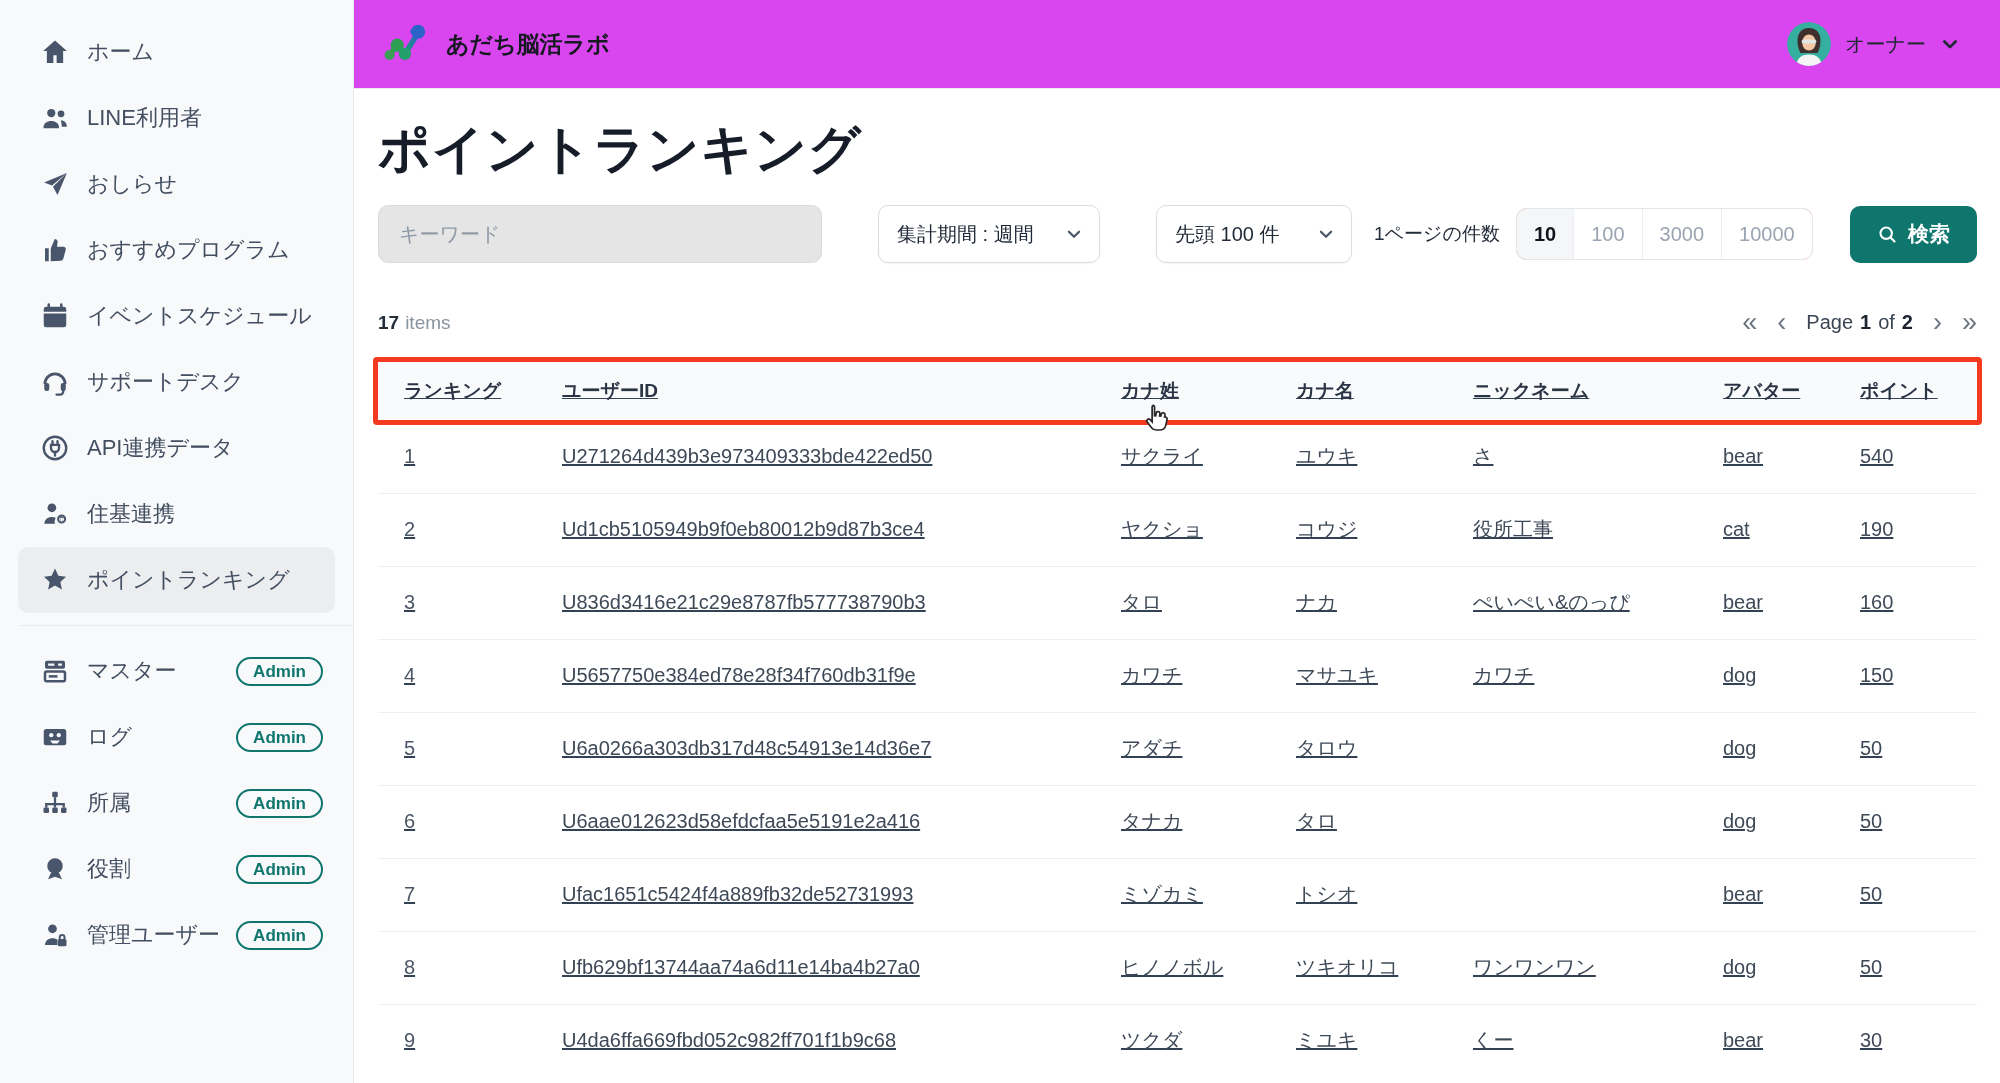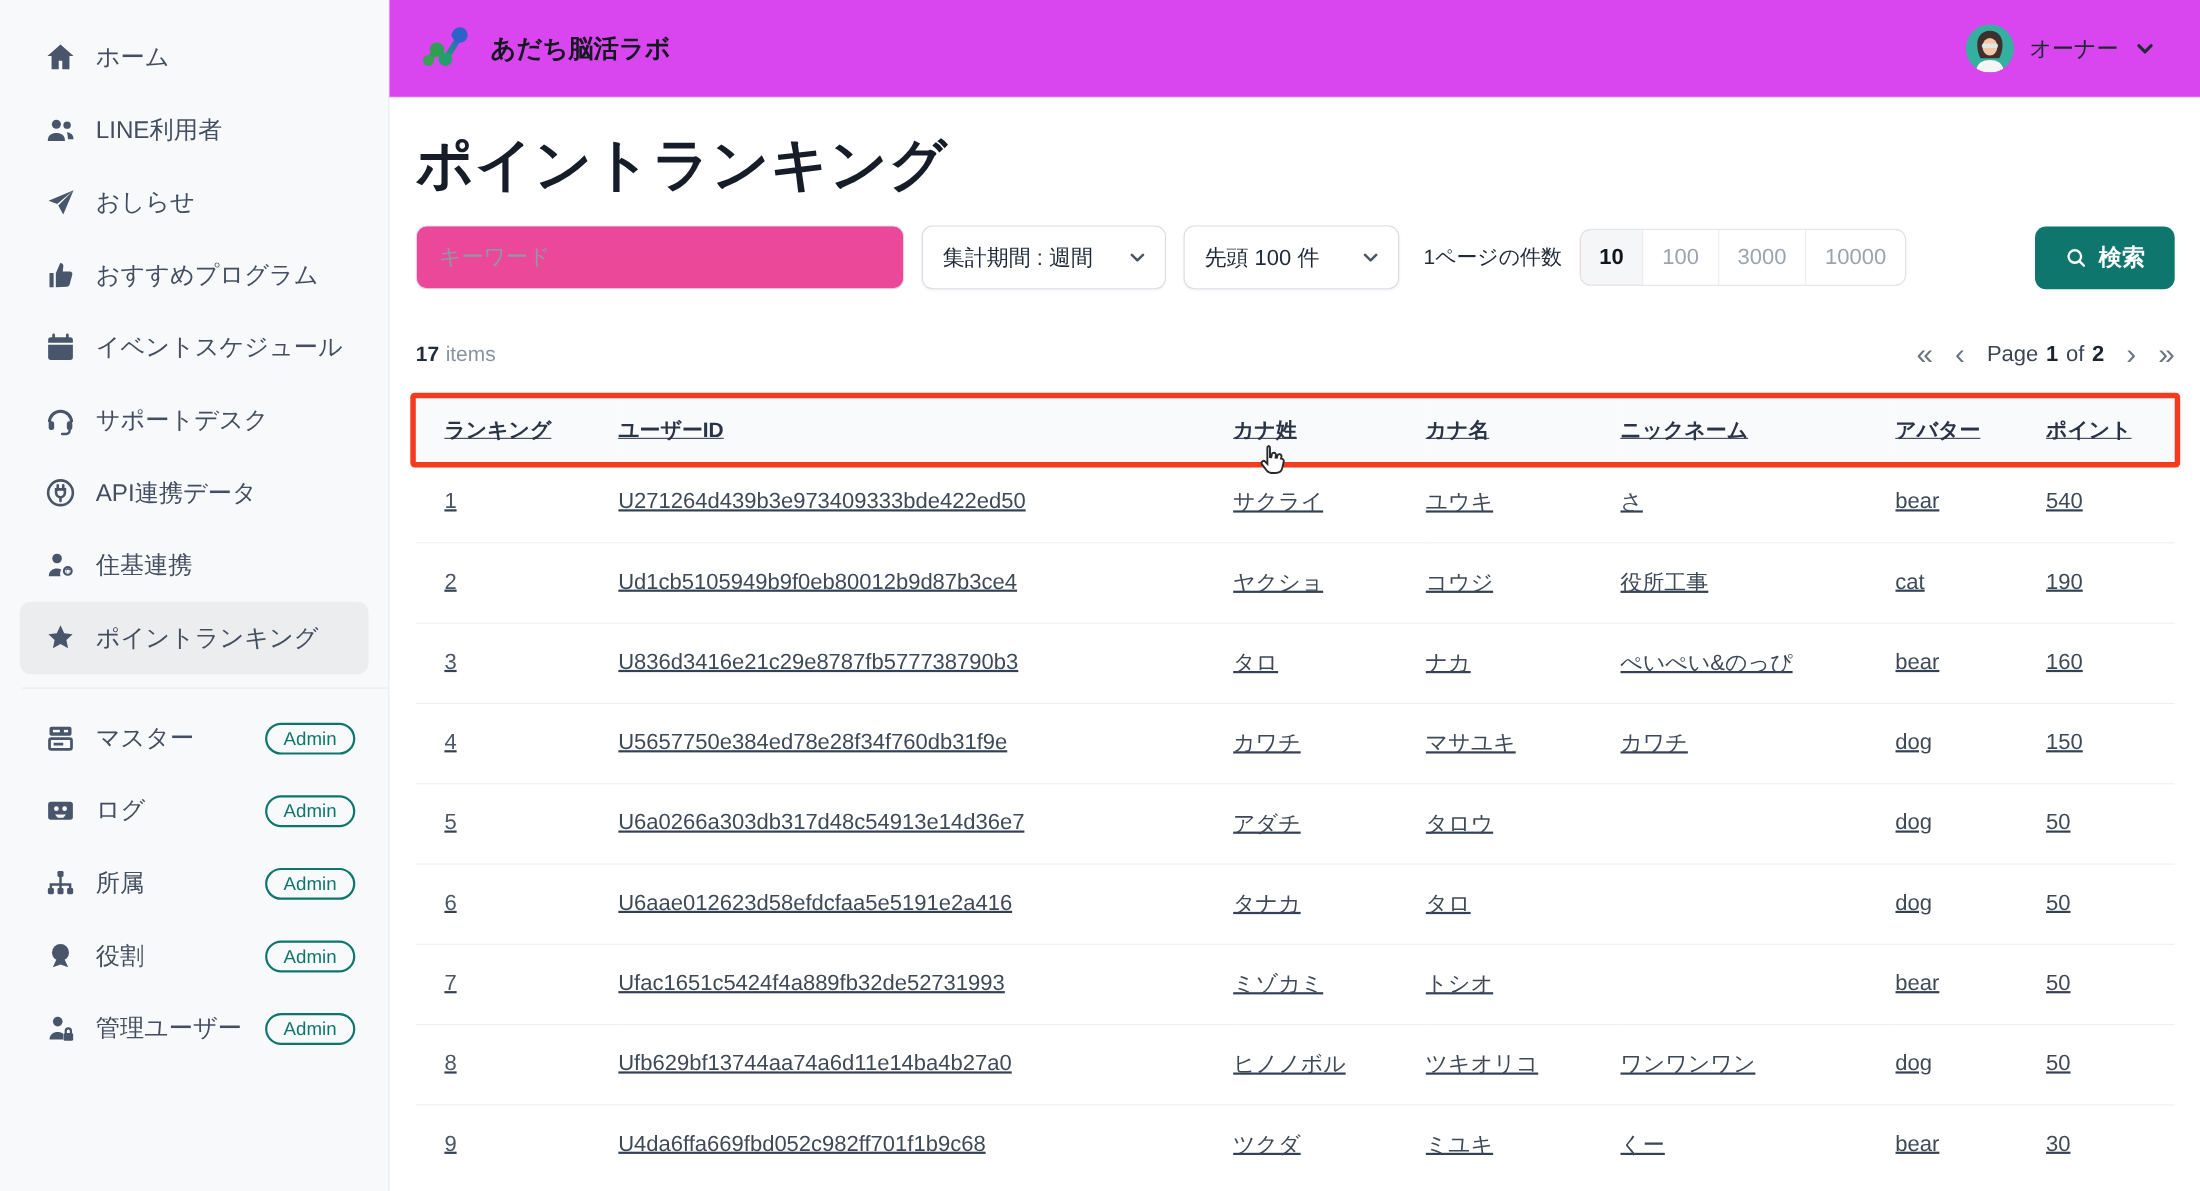--- a/index.html
+++ b/index.html
@@ -31,21 +31,21 @@
   .nav-item .icon { width:30px; height:30px; margin-right:17px; flex:0 0 30px; color:#48556a; }
   .nav-item .icon svg { width:100%; height:100%; display:block; }
   .nav-item .label { white-space:nowrap; }
   .nav-item.active {
     background:#ecedef; border-radius:10px;
     margin:0 18px; padding:0 12px 0 22px; height:66px;
   }
   .nav-divider { height:1px; background:var(--line); margin:12px 0 12px 20px; }
   .admin-badge {
     margin-left:auto; border:2px solid var(--accent); color:var(--accent);
-    border-radius:999px; padding:4px 15px; font-size:17px; font-weight:400;
+    border-radius:999px; padding:4px 15px; font-size:17px; font-weight:700;
     line-height:1; background:transparent;
   }
 
   
   .main { flex:1; display:flex; flex-direction:column; min-width:0; }
   .topbar {
     height:89px; min-height:89px; background:#d946ef;
     border-bottom:1px solid var(--line);
     display:flex; align-items:center; padding:0 40px 0 26px;
   }
@@ -61,29 +61,30 @@
   .content { padding:0 23px 0 24px; flex:1; }
   .page-title {
     margin:26px 0 20px; font-size:52px; font-weight:800;
     color:#161d29; letter-spacing:0.5px;
   }
 
   
   .filters { display:flex; align-items:center; gap:16px; }
   .kw-input {
     width:444px; height:58px; border:1px solid #d9dde2; border-radius:10px;
-    padding:0 20px; font-size:20px; color:#1f2937; background:#ec4899; outline:none;
+    padding:0 20px; font-size:20px; color:#1f2937; background:#e5e5e5; outline:none;
     font-family:inherit;
   }
   .kw-input::placeholder { color:#8f99a6; }
   .select-box {
     height:58px; border:1px solid #d9dde2; border-radius:10px; background:#fff;
     display:flex; align-items:center; justify-content:space-between;
     padding:0 16px 0 18px; font-size:20px; color:#1f2937; cursor:pointer;
     box-shadow:0 1px 2px rgba(16,24,40,.04);
+    margin-left:40px;
   }
   .select-box .chev { width:18px; height:18px; color:#4b5565; margin-left:22px; }
   .sel-period { width:222px; }
   .sel-top { width:196px; }
   .pagesize-label { font-size:19px; color:#222b38; margin-left:6px; white-space:nowrap; }
   .segmented {
     display:flex; align-items:stretch; height:52px; background:#fca5a5;
     border:1px solid #e3e6ea; border-radius:10px; overflow:hidden;
   }
   .seg {

